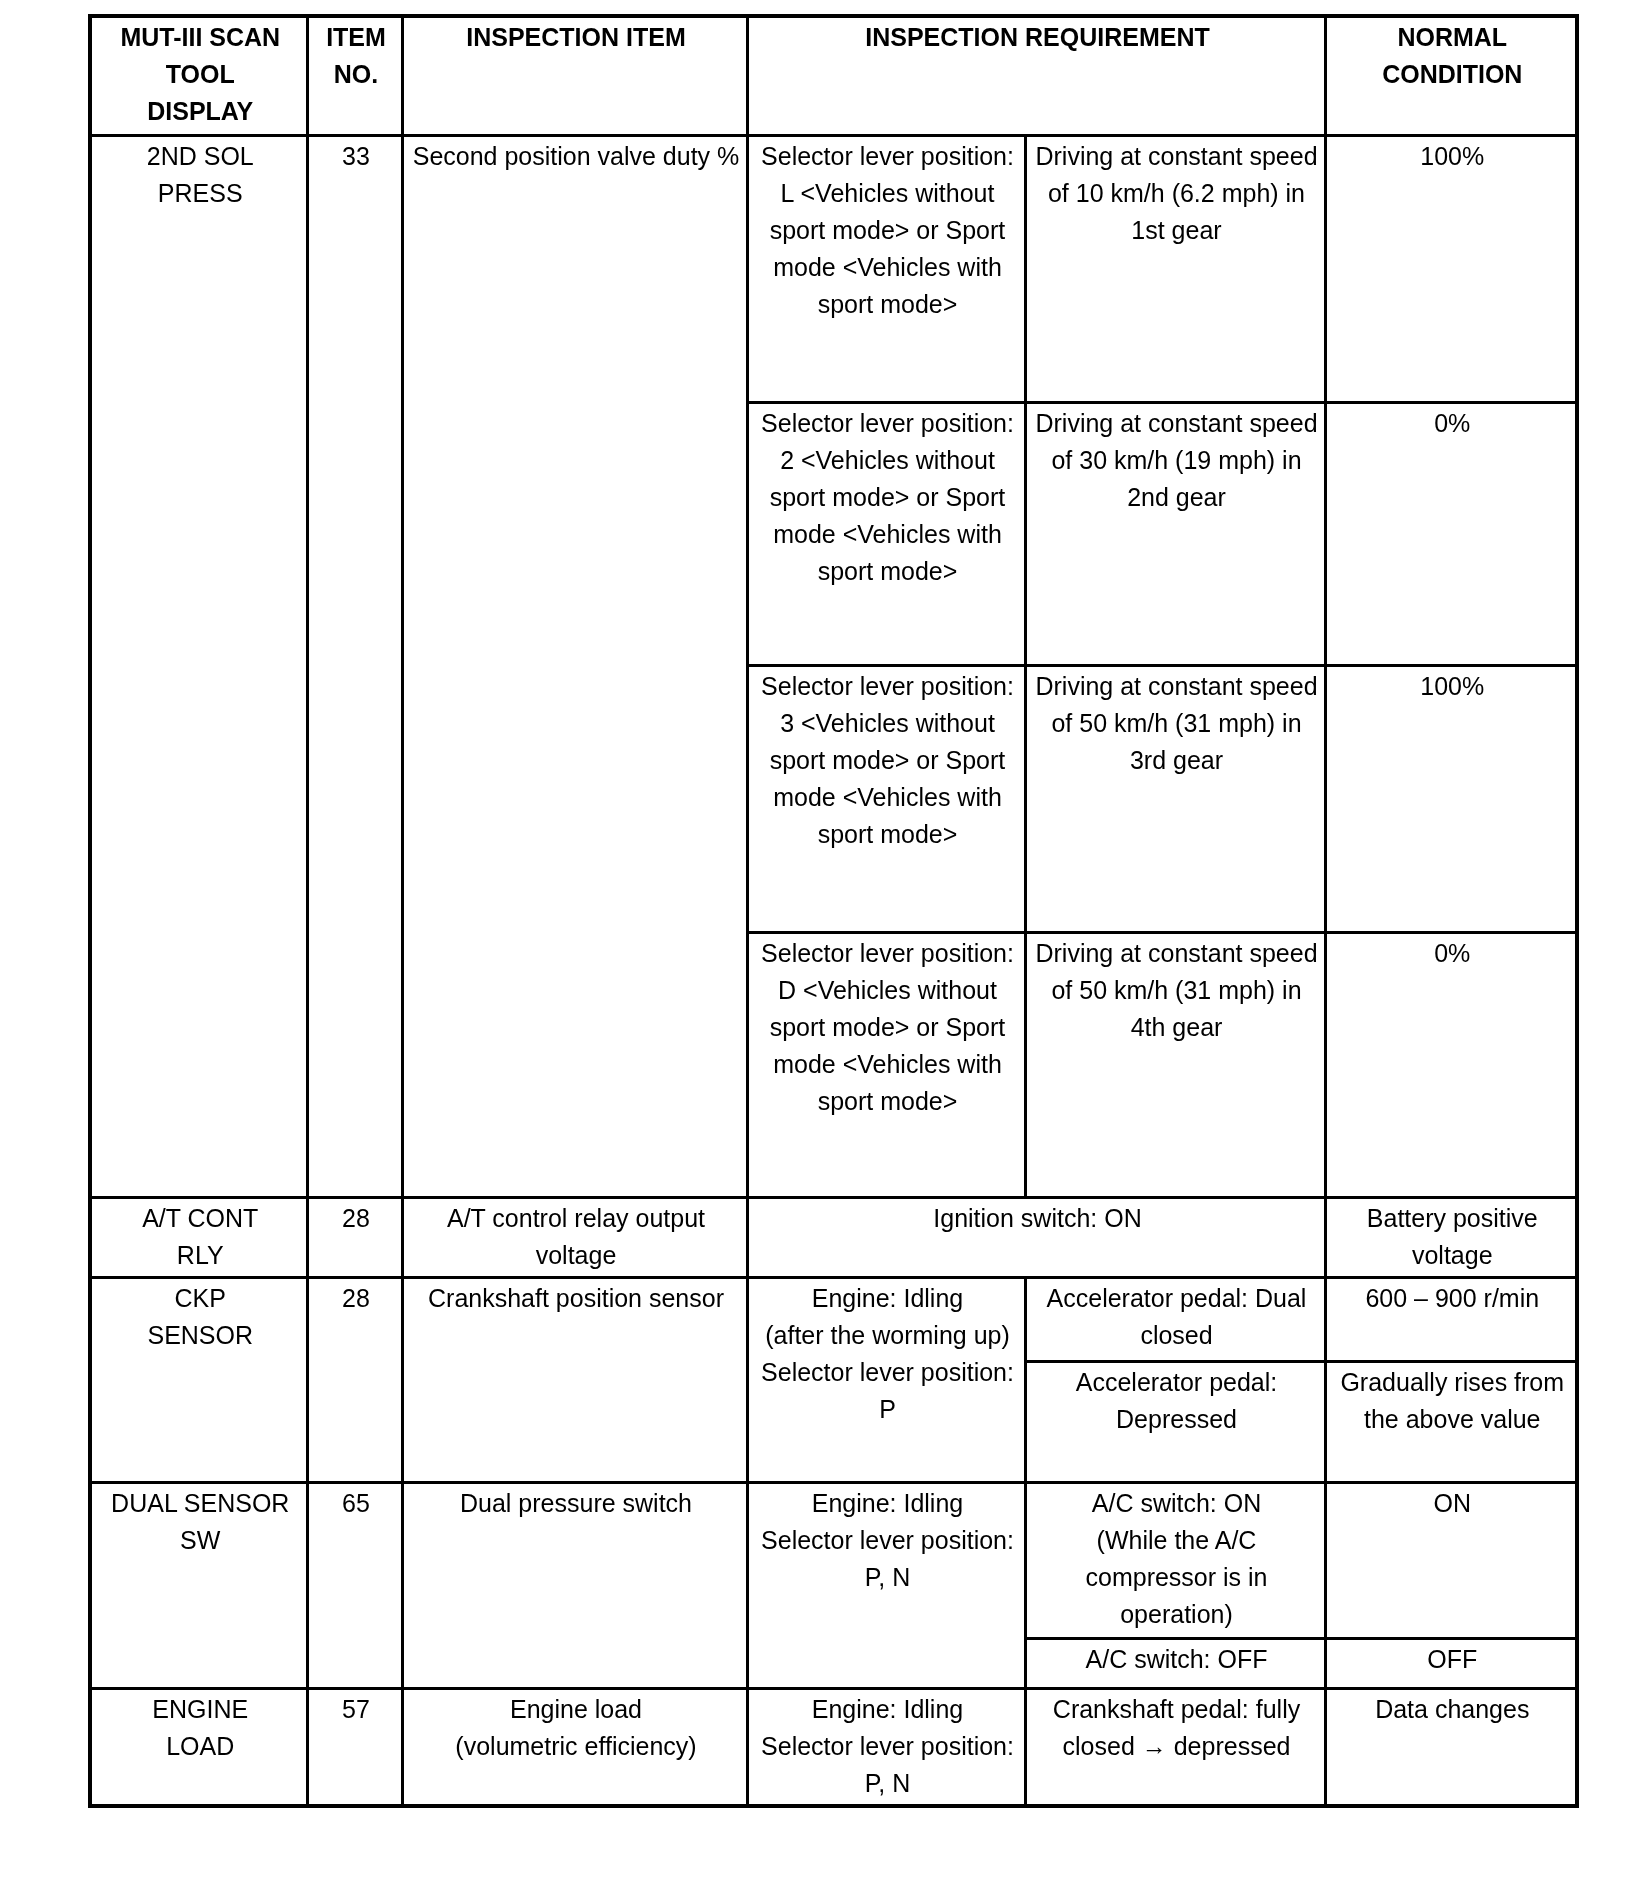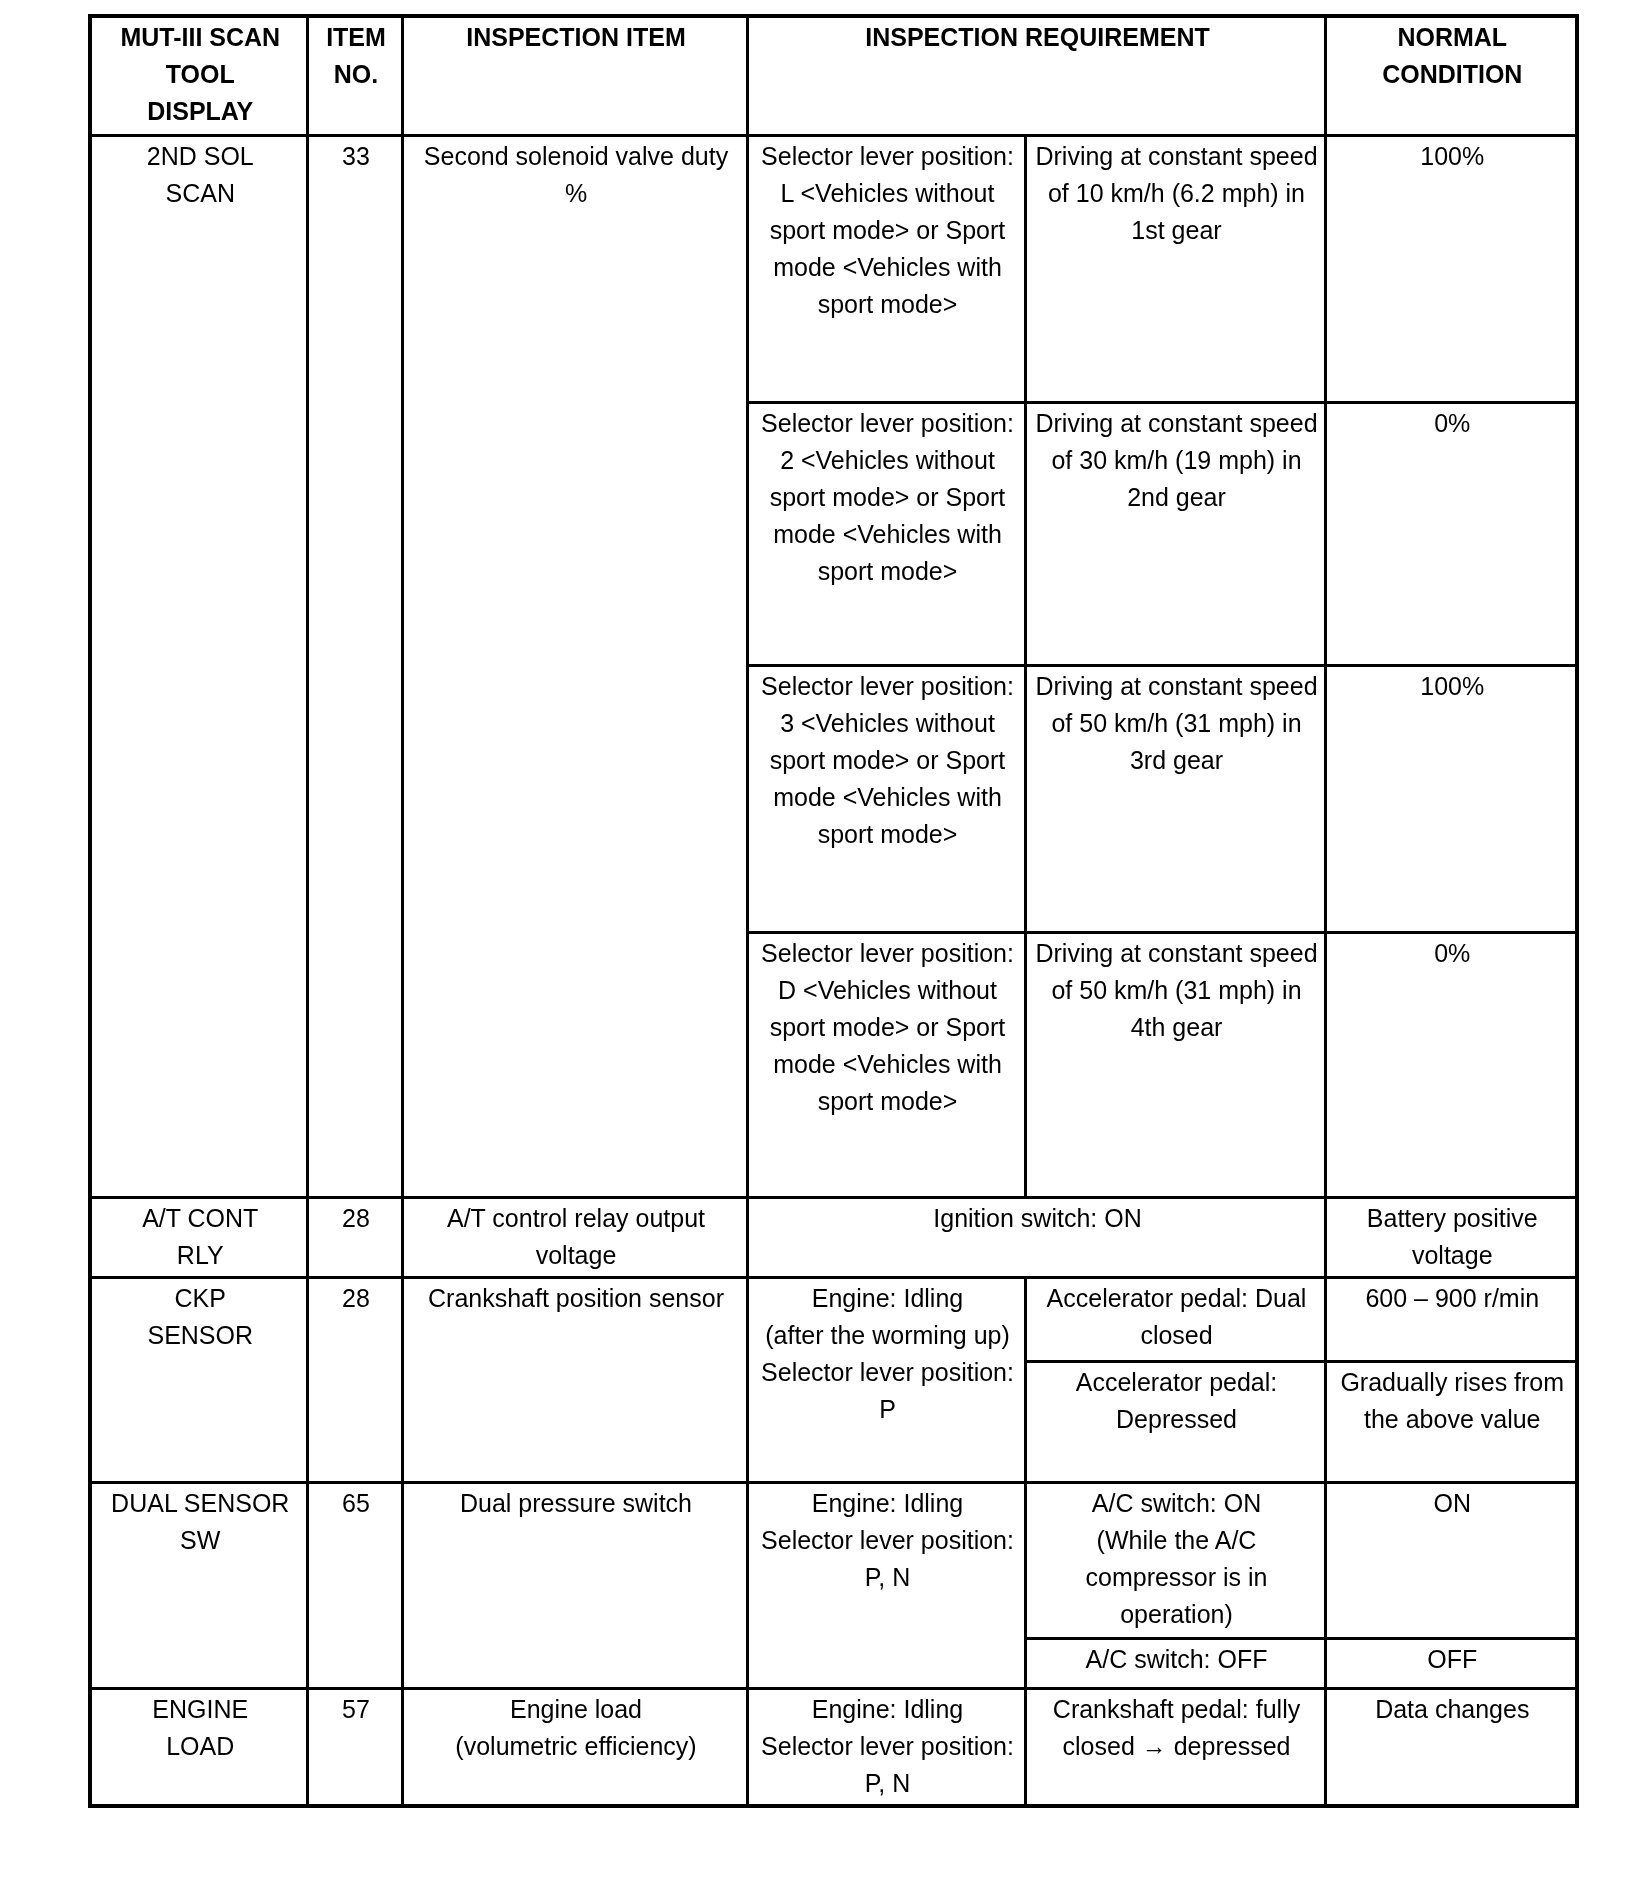--- a/index.html
+++ b/index.html
@@ -60,23 +60,23 @@
     <th>ITEM
 NO.</th>
     <th>INSPECTION ITEM</th>
     <th colspan="2">INSPECTION REQUIREMENT</th>
     <th>NORMAL
 CONDITION</th>
   </tr>
 
   <tr style="height:267px">
     <td rowspan="4">2ND SOL
-SCAN</td>
+PRESS</td>
     <td rowspan="4">33</td>
-    <td rowspan="4">Second solenoid valve duty %</td>
+    <td rowspan="4">Second position valve duty %</td>
     <td>Selector lever position: L &lt;Vehicles without sport mode&gt; or Sport mode &lt;Vehicles with sport mode&gt;</td>
     <td>Driving at constant speed of 10 km/h (6.2 mph) in 1st gear</td>
     <td>100%</td>
   </tr>
   <tr style="height:263px">
     <td>Selector lever position: 2 &lt;Vehicles without sport mode&gt; or Sport mode &lt;Vehicles with sport mode&gt;</td>
     <td>Driving at constant speed of 30 km/h (19 mph) in 2nd gear</td>
     <td>0%</td>
   </tr>
   <tr style="height:267px">

